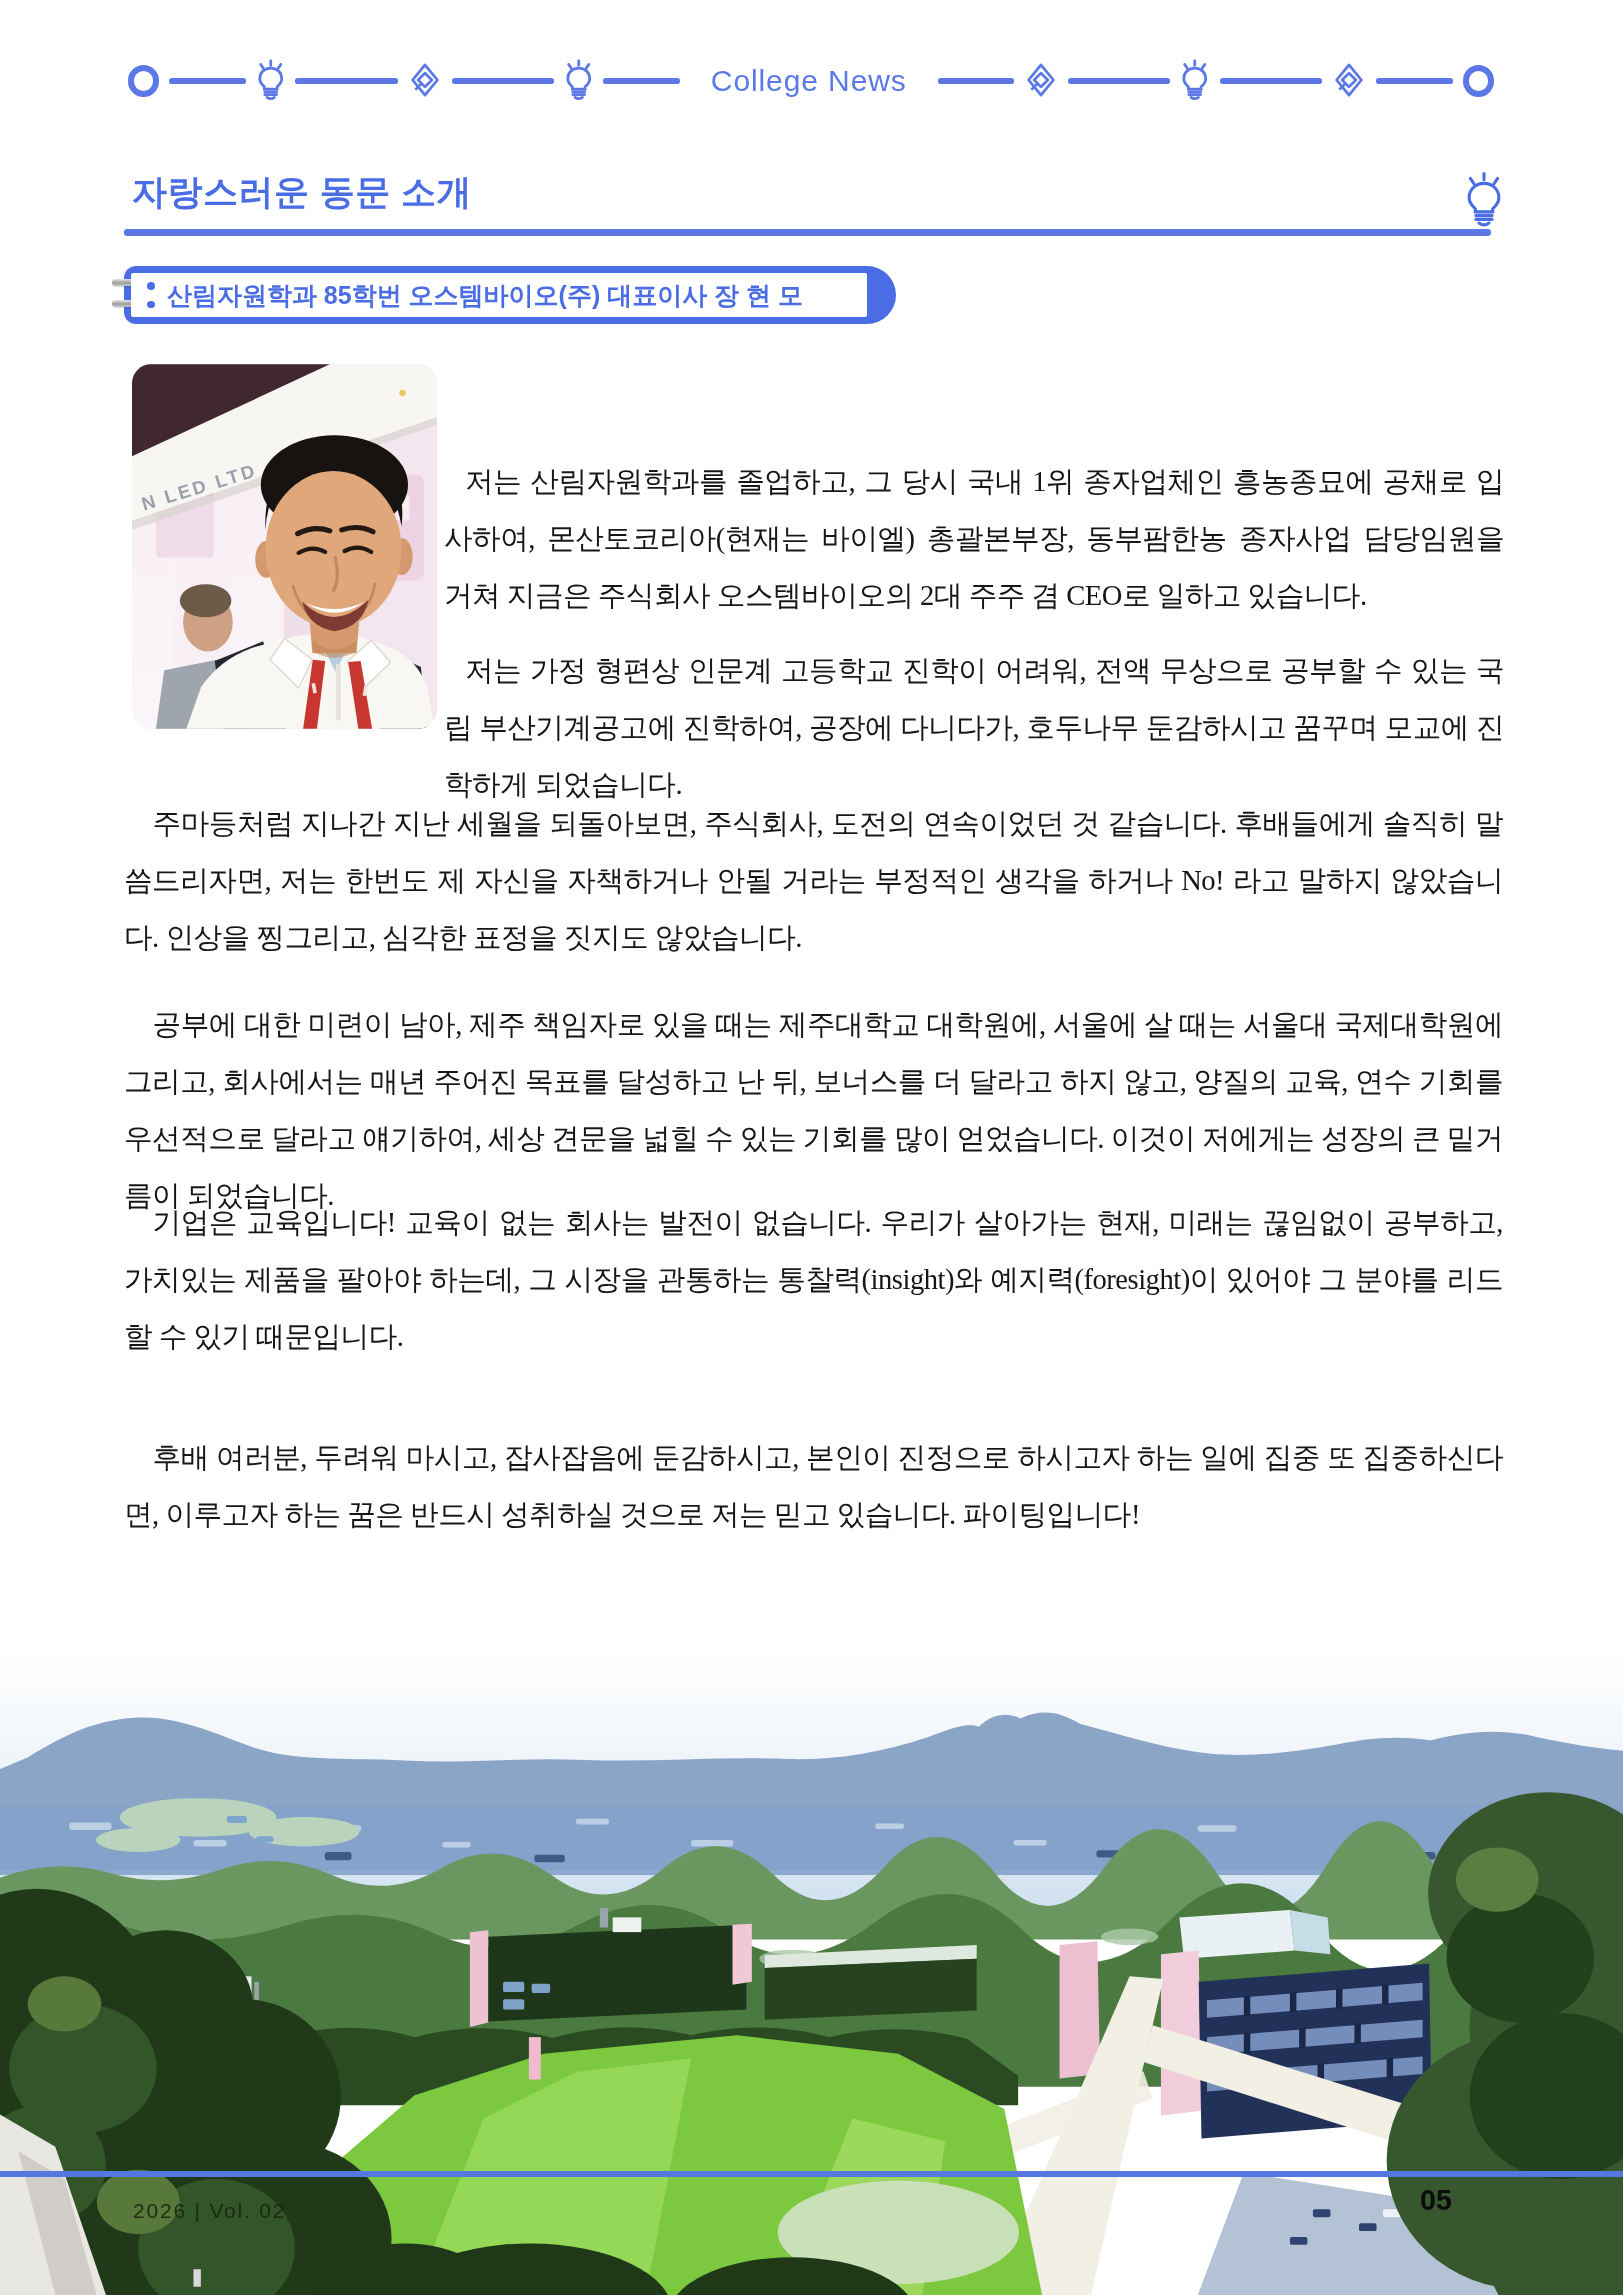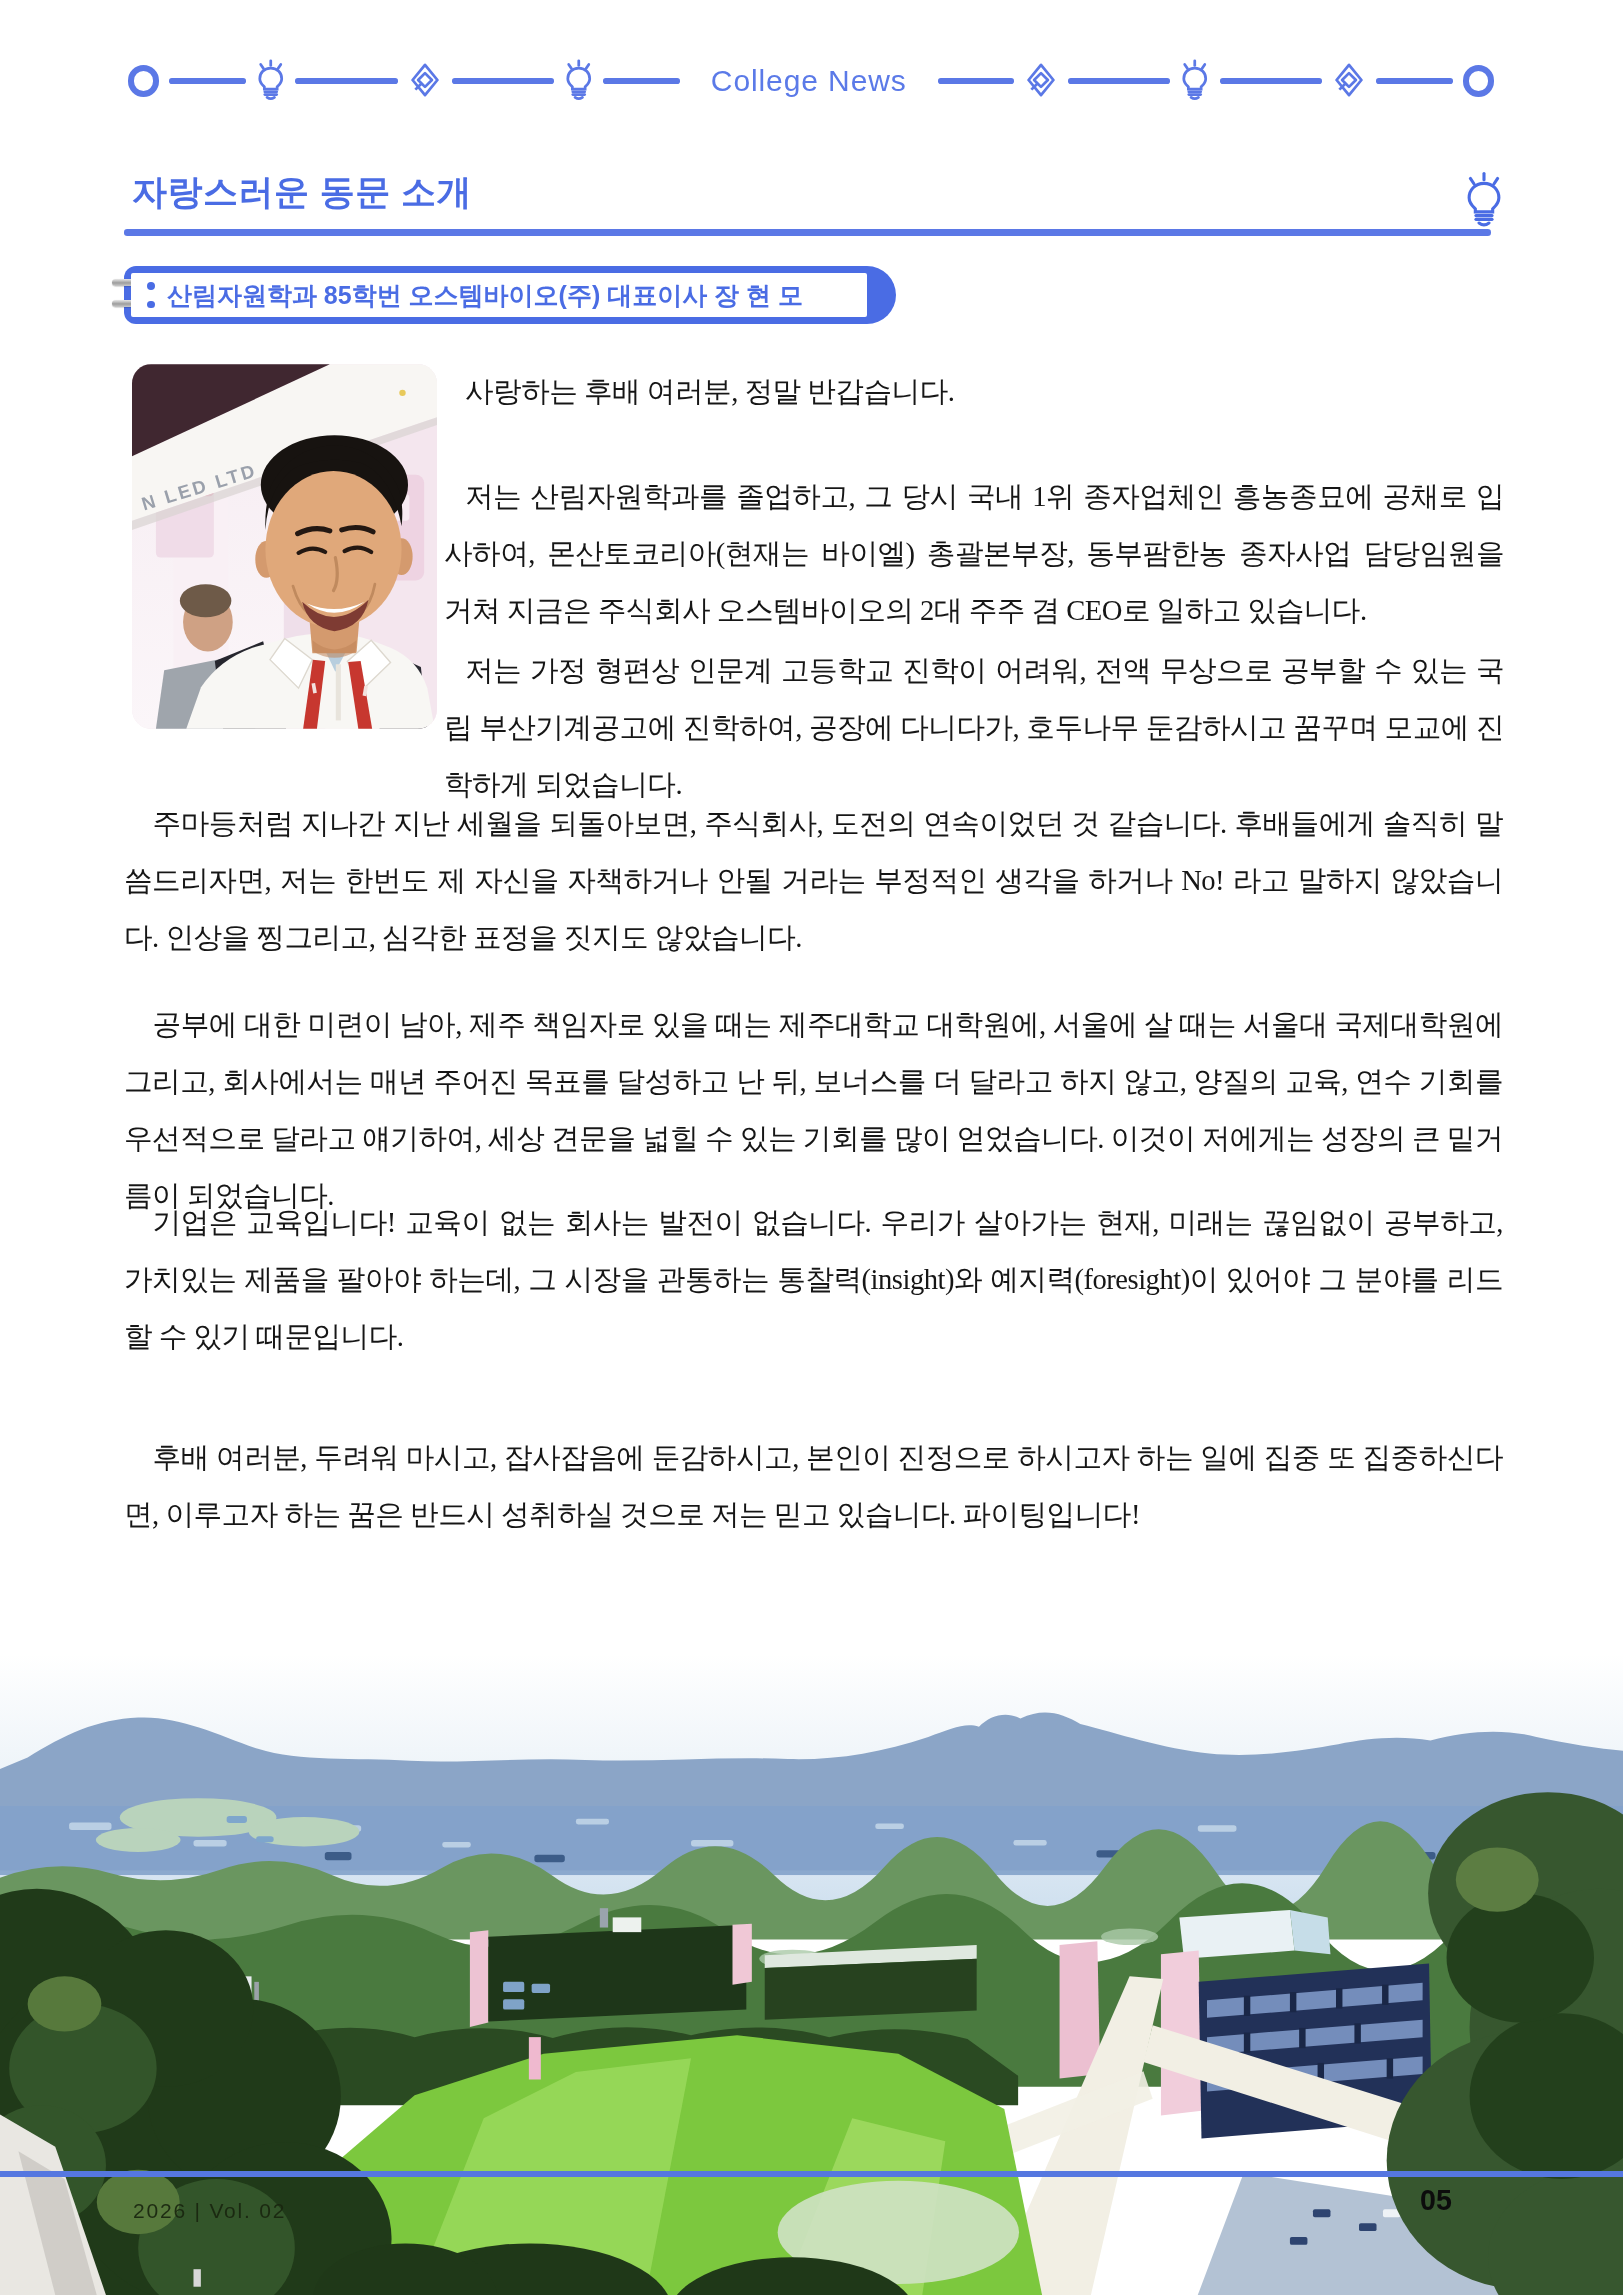--- a/index.html
+++ b/index.html
@@ -67,21 +67,21 @@
   .photo svg{ display:block; }
   
   .para{
     position:absolute; font-size:28.6px; line-height:57px; color:#161616;
     text-align:justify; word-break:break-all; letter-spacing:-0.5px;
   }
   .para.indent{ text-indent:28.6px; }
   .col-right{ left:444px; width:1060px; }
   .col-full{ left:124px; width:1379px; }
   .p1{ top:363px; text-indent:21px; }
-  .p2{ top:468px; text-indent:21px; }
+  .p2{ top:453px; text-indent:21px; }
   .p3{ top:642px; text-indent:21px; }
   .p4{ top:795px; }
   .p5{ top:996px; }
   .p6{ top:1194px; }
   .p7{ top:1429px;font-family:Liberation Serif, serif; }
   
   .campus{ position:absolute; left:0; top:1654px; width:1623px; height:641px; }
   
   .footer-rule{
     position:absolute; top:2171px; left:0; width:1623px; height:6px; background:#5577e0;
@@ -248,21 +248,20 @@
       <polygon points="332,596 392,642 362,704 300,642" fill="#ffffff" stroke="#ddd8cf" stroke-width="3"></polygon>
       <polygon points="520,600 468,646 500,708 562,648" fill="#ffffff" stroke="#ddd8cf" stroke-width="3"></polygon>
       <rect x="443" y="652" width="11" height="122" fill="#e8e4dc"></rect>
       <polygon points="393,642 420,645 402,792 372,792" fill="#c7372f"></polygon>
       <polygon points="470,647 497,645 522,792 492,792" fill="#c7372f"></polygon>
       <rect x="385" y="700" width="22" height="8" fill="#f2e2df" transform="rotate(80 396 704)"></rect>
       <rect x="496" y="706" width="22" height="8" fill="#f2e2df" transform="rotate(100 507 710)"></rect>
     </svg>
   </div>
 
-  <div class="para p1 col-right">사랑하는 후배 여러분, 정말 반갑습니다.</div>
   <div class="para p2 col-right">저는 산림자원학과를 졸업하고, 그 당시 국내 1위 종자업체인 흥농종묘에 공채로 입사하여, 몬산토코리아(현재는 바이엘) 총괄본부장, 동부팜한농 종자사업 담당임원을 거쳐 지금은 주식회사 오스템바이오의 2대 주주 겸 CEO로 일하고 있습니다.</div>
   <div class="para p3 col-right">저는 가정 형편상 인문계 고등학교 진학이 어려워, 전액 무상으로 공부할 수 있는 국립 부산기계공고에 진학하여, 공장에 다니다가, 호두나무 둔감하시고 꿈꾸며 모교에 진학하게 되었습니다.</div>
   <div class="para p4 col-full indent">주마등처럼 지나간 지난 세월을 되돌아보면, 주식회사, 도전의 연속이었던 것 같습니다. 후배들에게 솔직히 말씀드리자면, 저는 한번도 제 자신을 자책하거나 안될 거라는 부정적인 생각을 하거나 No! 라고 말하지 않았습니다. 인상을 찡그리고, 심각한 표정을 짓지도 않았습니다.</div>
   <div class="para p5 col-full indent">공부에 대한 미련이 남아, 제주 책임자로 있을 때는 제주대학교 대학원에, 서울에 살 때는 서울대 국제대학원에 그리고, 회사에서는 매년 주어진 목표를 달성하고 난 뒤, 보너스를 더 달라고 하지 않고, 양질의 교육, 연수 기회를 우선적으로 달라고 얘기하여, 세상 견문을 넓힐 수 있는 기회를 많이 얻었습니다. 이것이 저에게는 성장의 큰 밑거름이 되었습니다.</div>
   <div class="para p6 col-full indent">기업은 교육입니다! 교육이 없는 회사는 발전이 없습니다. 우리가 살아가는 현재, 미래는 끊임없이 공부하고, 가치있는 제품을 팔아야 하는데, 그 시장을 관통하는 통찰력(insight)와 예지력(foresight)이 있어야 그 분야를 리드할 수 있기 때문입니다.</div>
   <div class="para p7 col-full indent">후배 여러분, 두려워 마시고, 잡사잡음에 둔감하시고, 본인이 진정으로 하시고자 하는 일에 집중 또 집중하신다면, 이루고자 하는 꿈은 반드시 성취하실 것으로 저는 믿고 있습니다. 파이팅입니다!</div>
 
   <div class="campus">
     <svg width="1623" height="641" viewBox="0 0 3523 1392" preserveAspectRatio="none">
       <defs>

